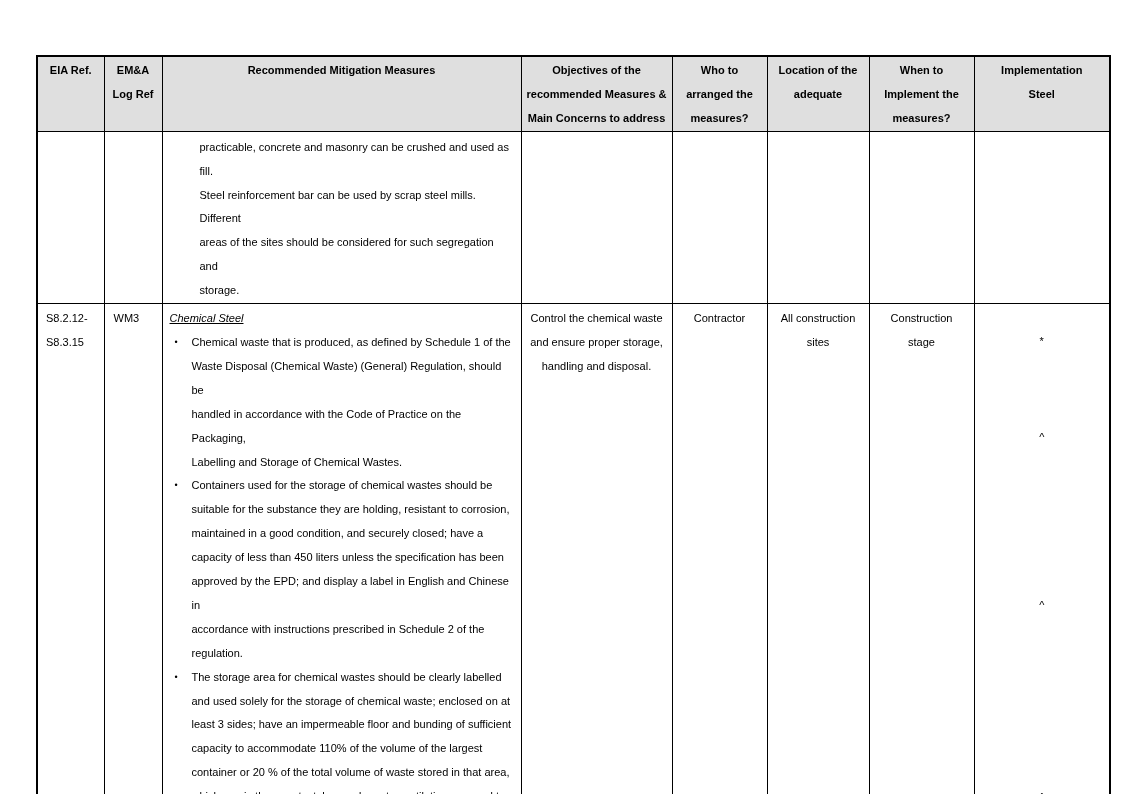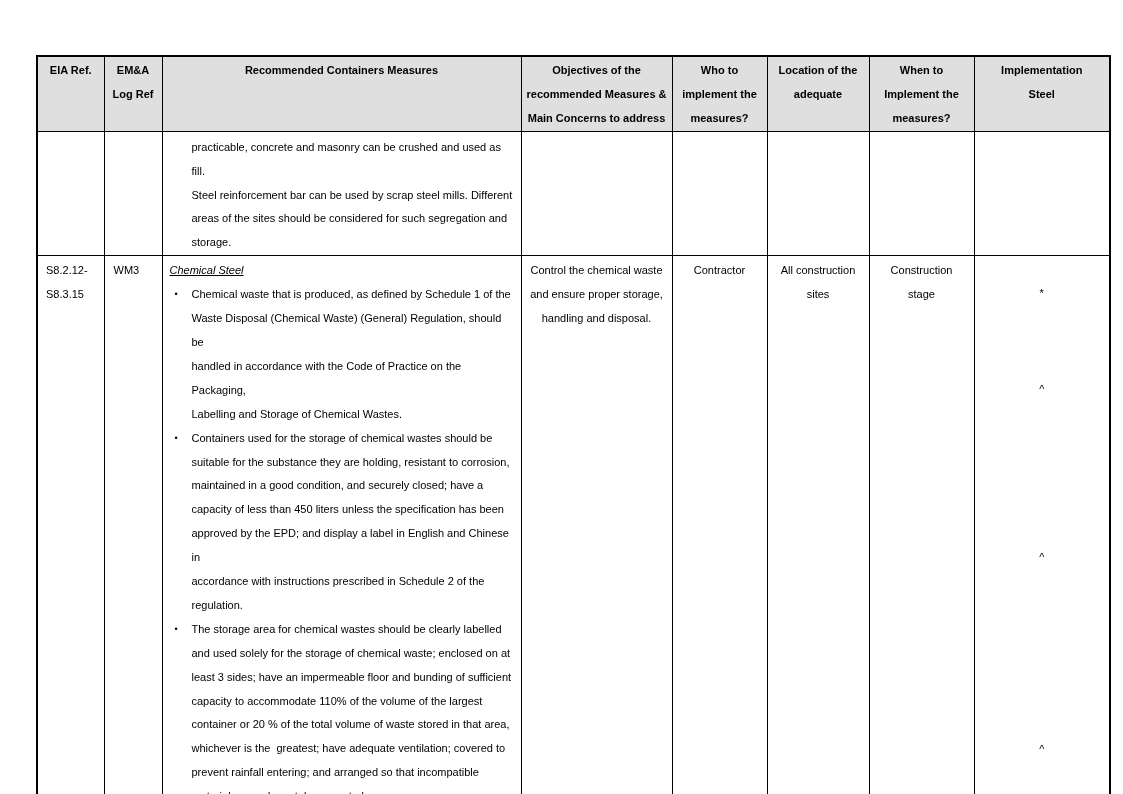--- a/index.html
+++ b/index.html
@@ -41,21 +41,21 @@
   tr.main-row   { height: 502px; }
 
   .pre { white-space: pre-line; }
 
   .cell-eia  { padding: 3px 4px 0 8px; }
   .cell-log  { padding: 3px 4px 0 9px; }
   .cell-measures { padding: 3px 8px 0 7px; }
   .cell-center { text-align: center; padding-top: 3px; }
   .cell-status { position: relative; }
 
-  .cont-text { margin-left: 22px; white-space: pre-line; padding-top: 1px; }
+  .cont-text { margin-left: 30px; white-space: pre-line; padding-top: 1px; }
 
   .measure-title {
     font-style: italic;
     text-decoration: underline;
   }
   .bullet { display: flex; }
   .bullet .glyph {
     flex: 0 0 22px;
     padding-left: 5px;
     font-size: 9px;
@@ -87,26 +87,26 @@
       <col style="width:102px">
       <col style="width:105px">
       <col style="width:136px">
     </colgroup>
 
     <tbody>
         <tr class="header-row">
       <th>EIA Ref.</th>
       <th>EM&amp;A
 Log Ref</th>
-      <th>Recommended Containers Measures</th>
+      <th>Recommended Mitigation Measures</th>
       <th>Objectives of the
 recommended Measures &amp;
 Main Concerns to address</th>
       <th>Who to
-implement the
+arranged the
 measures?</th>
       <th>Location of the
 adequate</th>
       <th>When to
 Implement the
 measures?</th>
       <th>Implementation
 Steel</th>
     </tr>
 

